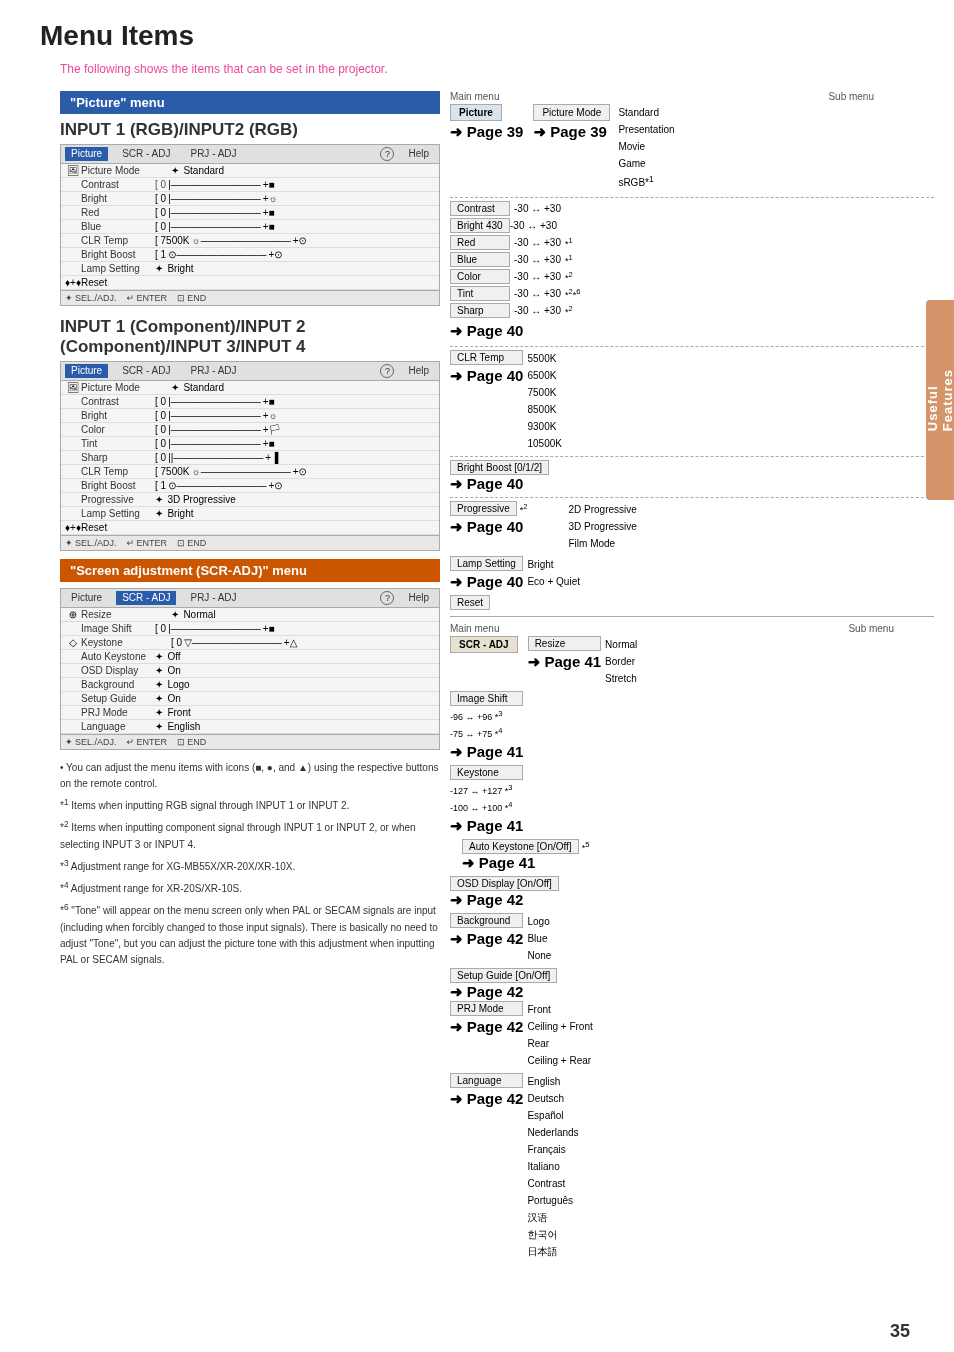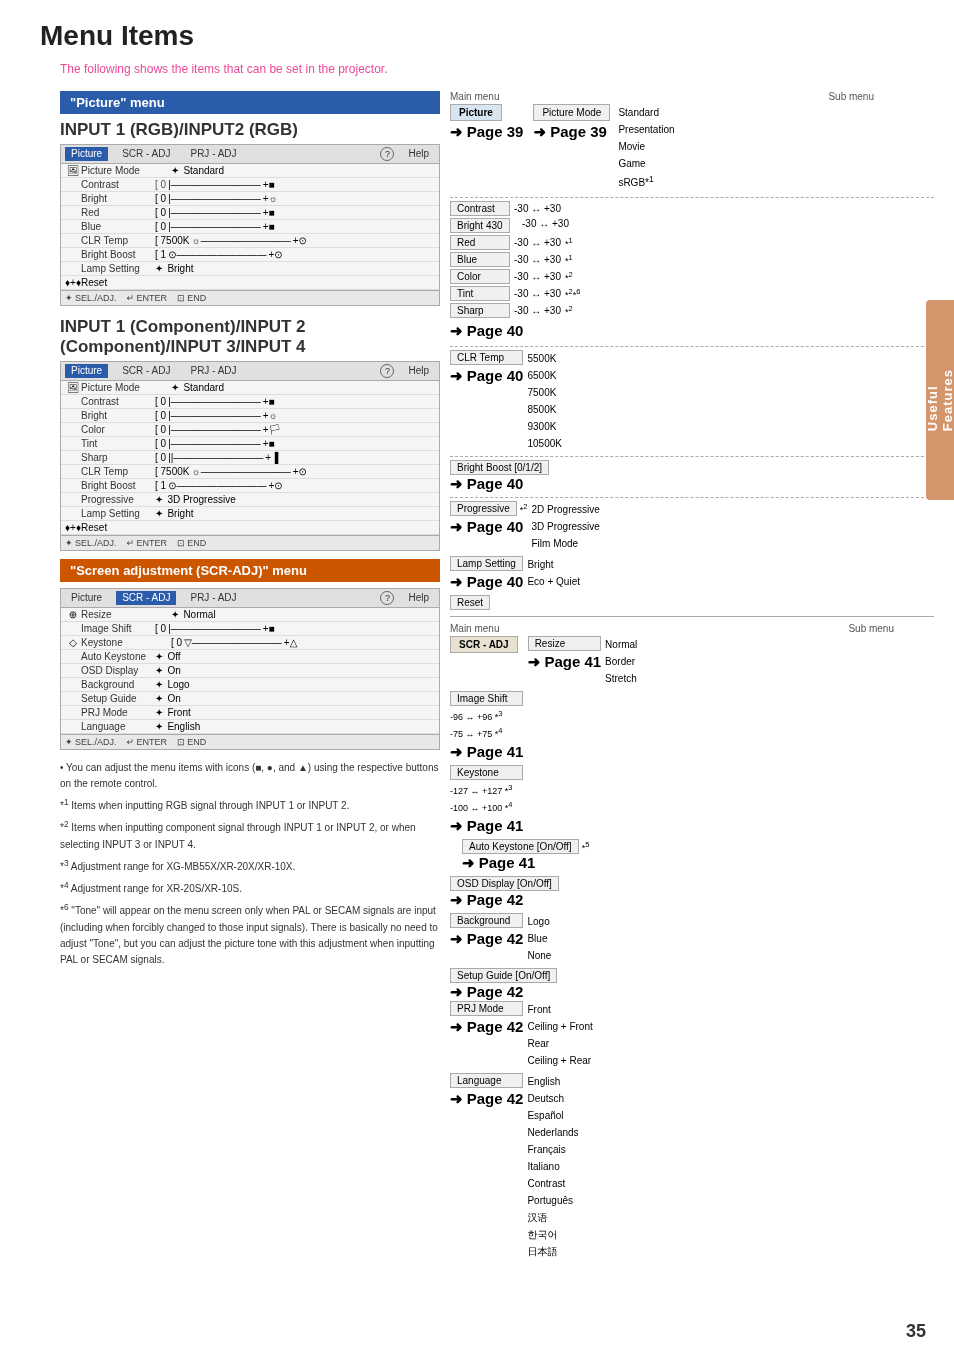--- a/index.html
+++ b/index.html
@@ -39,21 +39,21 @@
       color: #fff;
       font-weight: bold;
       font-size: 13px;
       letter-spacing: 1px;
     }
 
     
     .page-number {
       position: absolute;
       bottom: 10px;
-      right: 28px;
+      right: 44px;
       font-size: 18px;
       font-weight: bold;
       color: #333;
     }
 
     
     .page-title {
       font-size: 28px;
       font-weight: bold;
       color: #222;
@@ -476,21 +476,21 @@
         </div>
       </div>
 
       <div style="border-top:1px dashed #aaa; margin:3px 0;"></div>
 
       <div style="font-size:10px; display:flex; flex-direction:column; gap:2px; margin-bottom:4px;">
         <div style="display:flex; align-items:center; gap:4px;">
           <div style="border:1px solid #aaa; padding:1px 6px; background:#f0f0f0; min-width:60px;">Contrast</div>
           <span>-30 ↔ +30</span>
         </div>
-        <div style="display:flex; align-items:flex-start; gap:12px;">
+        <div style="display:flex; align-items:center; gap:0;">
           <div style="border:1px solid #aaa; padding:1px 6px; background:#f0f0f0; min-width:60px;">Bright 430</div>
           <span>-30 ↔ +30</span>
         </div>
         <div style="display:flex; align-items:center; gap:4px;">
           <div style="border:1px solid #aaa; padding:1px 6px; background:#f0f0f0; min-width:60px;">Red</div>
           <span>-30 ↔ +30</span>
           <span style="font-size:9px;">*<sup>1</sup></span>
         </div>
         <div style="display:flex; align-items:center; gap:4px;">
           <div style="border:1px solid #aaa; padding:1px 6px; background:#f0f0f0; min-width:60px;">Blue</div>
@@ -543,21 +543,21 @@
       <div style="border-top:1px dashed #aaa; margin:3px 0;"></div>
 
       <div style="display:flex; gap:4px; margin-bottom:4px; align-items:flex-start;">
         <div style="display:flex; flex-direction:column; gap:2px;">
           <div style="display:flex; align-items:center; gap:3px;">
             <div style="border:1px solid #aaa; padding:1px 6px; background:#f0f0f0; font-size:10px;">Progressive</div>
             <span style="font-size:9px;">*<sup>2</sup></span>
           </div>
           <div style="font-size:15px; font-weight:bold;">➜ Page 40</div>
         </div>
-        <div style="font-size:10px; line-height:1.7;">
+        <div style="font-size:10px; line-height:1.7;margin-left:37px;">
           <div>2D Progressive</div>
           <div>3D Progressive</div>
           <div>Film Mode</div>
         </div>
       </div>
 
       <div style="display:flex; gap:4px; margin-bottom:4px; align-items:flex-start;">
         <div style="display:flex; flex-direction:column; gap:2px;">
           <div style="border:1px solid #aaa; padding:1px 6px; background:#f0f0f0; font-size:10px;">Lamp Setting</div>
           <div style="font-size:15px; font-weight:bold;">➜ Page 40</div>

